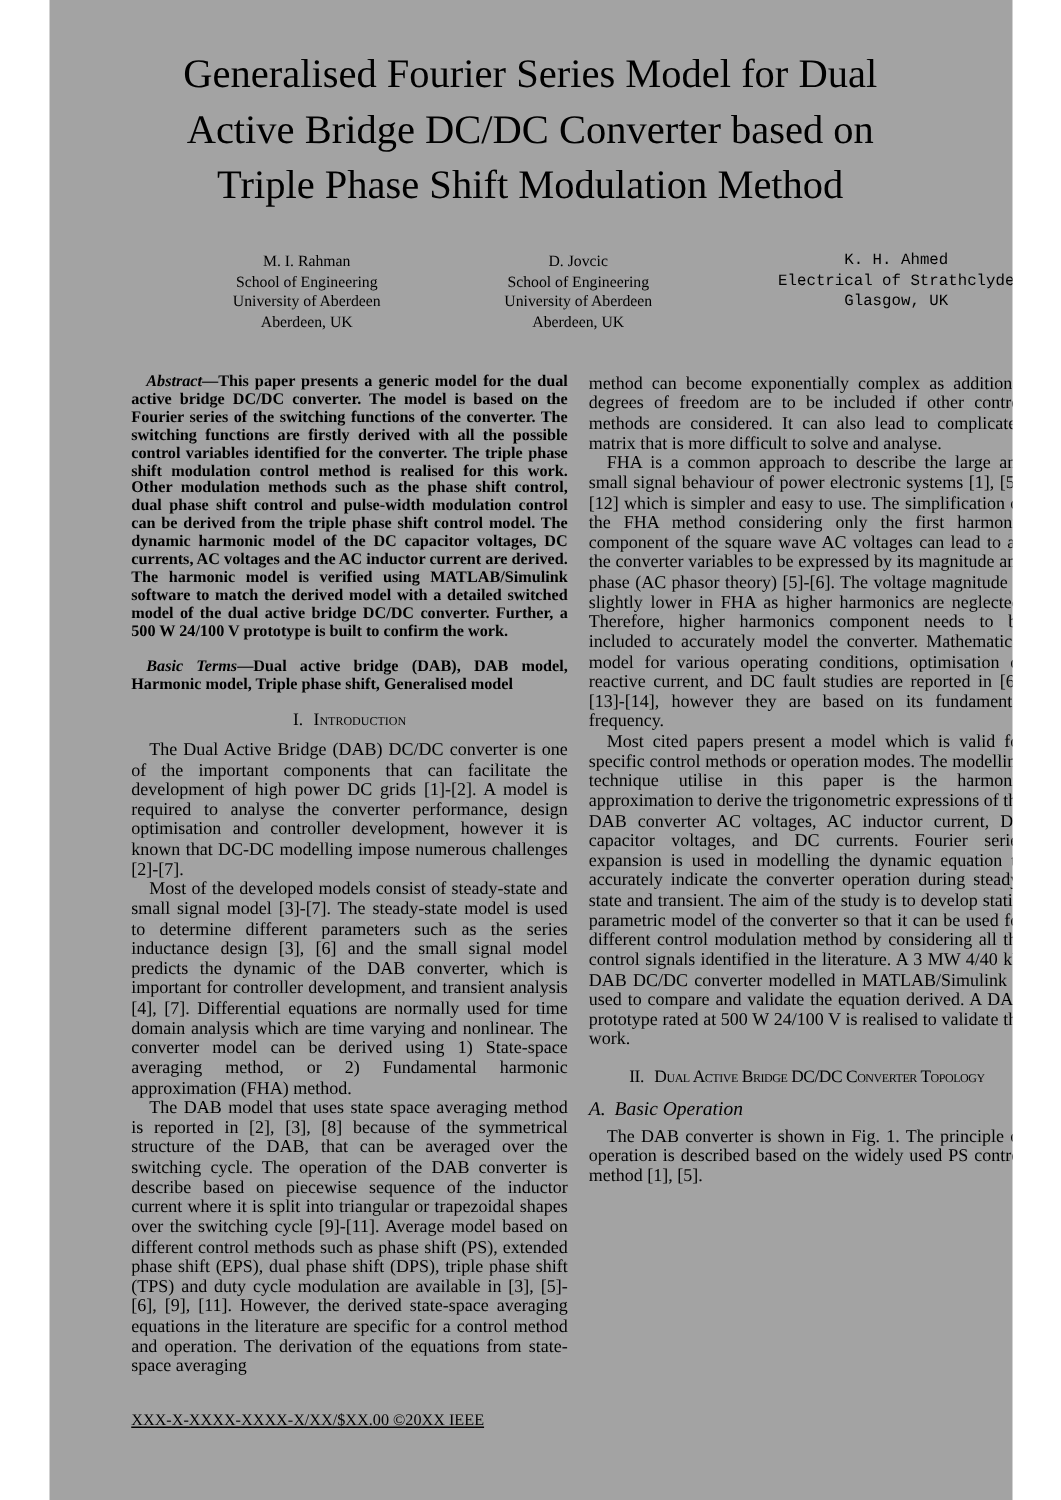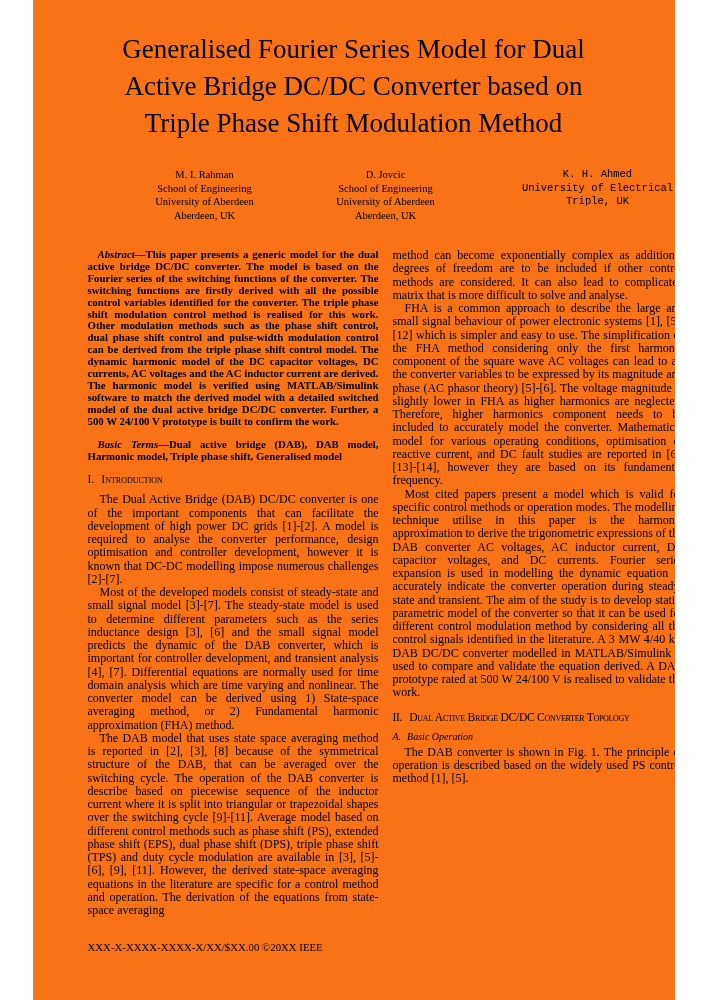--- a/index.html
+++ b/index.html
@@ -1,21 +1,21 @@
 <!DOCTYPE html>
 <html><head>
 <meta charset="utf-8">
 <style>
   html, body { margin: 0; padding: 0; background: #ffffff; }
   .page {
     position: relative;
     width: 642px;
     height: 1000px;
     margin: 0 auto;
-    background: #f97316;
+    background: #a3a3a3;
     color: #000000;
     font-family: "Liberation Serif", serif;
     overflow: hidden;
   }
   .paper-title {
     position: absolute;
     top: 31px;
     left: 0;
     right: 0;
     padding: 0 58px;
@@ -50,50 +50,52 @@
     font-size: 10.8px;
     line-height: 11.9px;
     text-align: justify;
     text-indent: 10px;
     margin: 0;
   }
   .index-p { margin-top: 11px; }
   .em-label { font-style: italic; }
 
   .section-heading {
+    text-align: center;
     font-size: 11.6px;
     font-weight: 400;
     margin: 11px 0 7px 0;
   }
   .section-heading .numeral { margin-right: 7px; }
   .section-heading .sc { font-variant: small-caps; }
   .section-heading.tight { white-space: nowrap; letter-spacing: -0.3px; }
 
   .p {
     font-size: 12px;
     line-height: 13.25px;
     text-align: justify;
     text-indent: 12px;
     margin: 0;
   }
   .p.cont { text-indent: 0; }
 
   .subsection-heading {
     font-style: italic;
-    font-size: 10px;
+    font-size: 13px;
     font-weight: 400;
     margin: 7px 0 4px 0;
   }
   .subsection-heading .letter { margin-right: 6px; }
 
   .footer-note {
     position: absolute;
     left: 55px;
     top: 941px;
     font-size: 10.8px;
+    text-decoration: underline;
   }
 </style>
 </head>
 <body>
 
 <div class="page">
 
   <div class="paper-title">Generalised Fourier Series Model for Dual Active Bridge DC/DC Converter based on Triple Phase Shift Modulation Method</div>
 
   <div class="authors">
@@ -104,22 +106,22 @@
       <div>Aberdeen, UK</div>
     </div>
     <div class="author-col author-col-2">
       <div>D. Jovcic</div>
       <div>School of Engineering</div>
       <div>University of Aberdeen</div>
       <div>Aberdeen, UK</div>
     </div>
     <div class="author-col author-col-3">
       <div>K. H. Ahmed</div>
-      <div>University of Electrical</div>
-      <div>Triple, UK</div>
+      <div>Electrical of Strathclyde</div>
+      <div>Glasgow, UK</div>
     </div>
   </div>
 
   <div class="columns">
 
     <div class="col">
       <p class="abstract-p"><span class="em-label">Abstract</span><span>—This paper presents a generic model for the dual active bridge DC/DC converter. The model is based on the Fourier series of the switching functions of the converter. The switching functions are firstly derived with all the possible control variables identified for the converter. The triple phase shift modulation control method is realised for this work. Other modulation methods such as the phase shift control, dual phase shift control and pulse-width modulation control can be derived from the triple phase shift control model. The dynamic harmonic model of the DC capacitor voltages, DC currents, AC voltages and the AC inductor current are derived. The harmonic model is verified using MATLAB/Simulink software to match the derived model with a detailed switched model of the dual active bridge DC/DC converter. Further, a 500 W 24/100 V prototype is built to confirm the work.</span></p>
 
       <p class="index-p"><span class="em-label">Basic Terms</span><span>—Dual active bridge (DAB), DAB model, Harmonic model, Triple phase shift, Generalised model</span></p>
 

